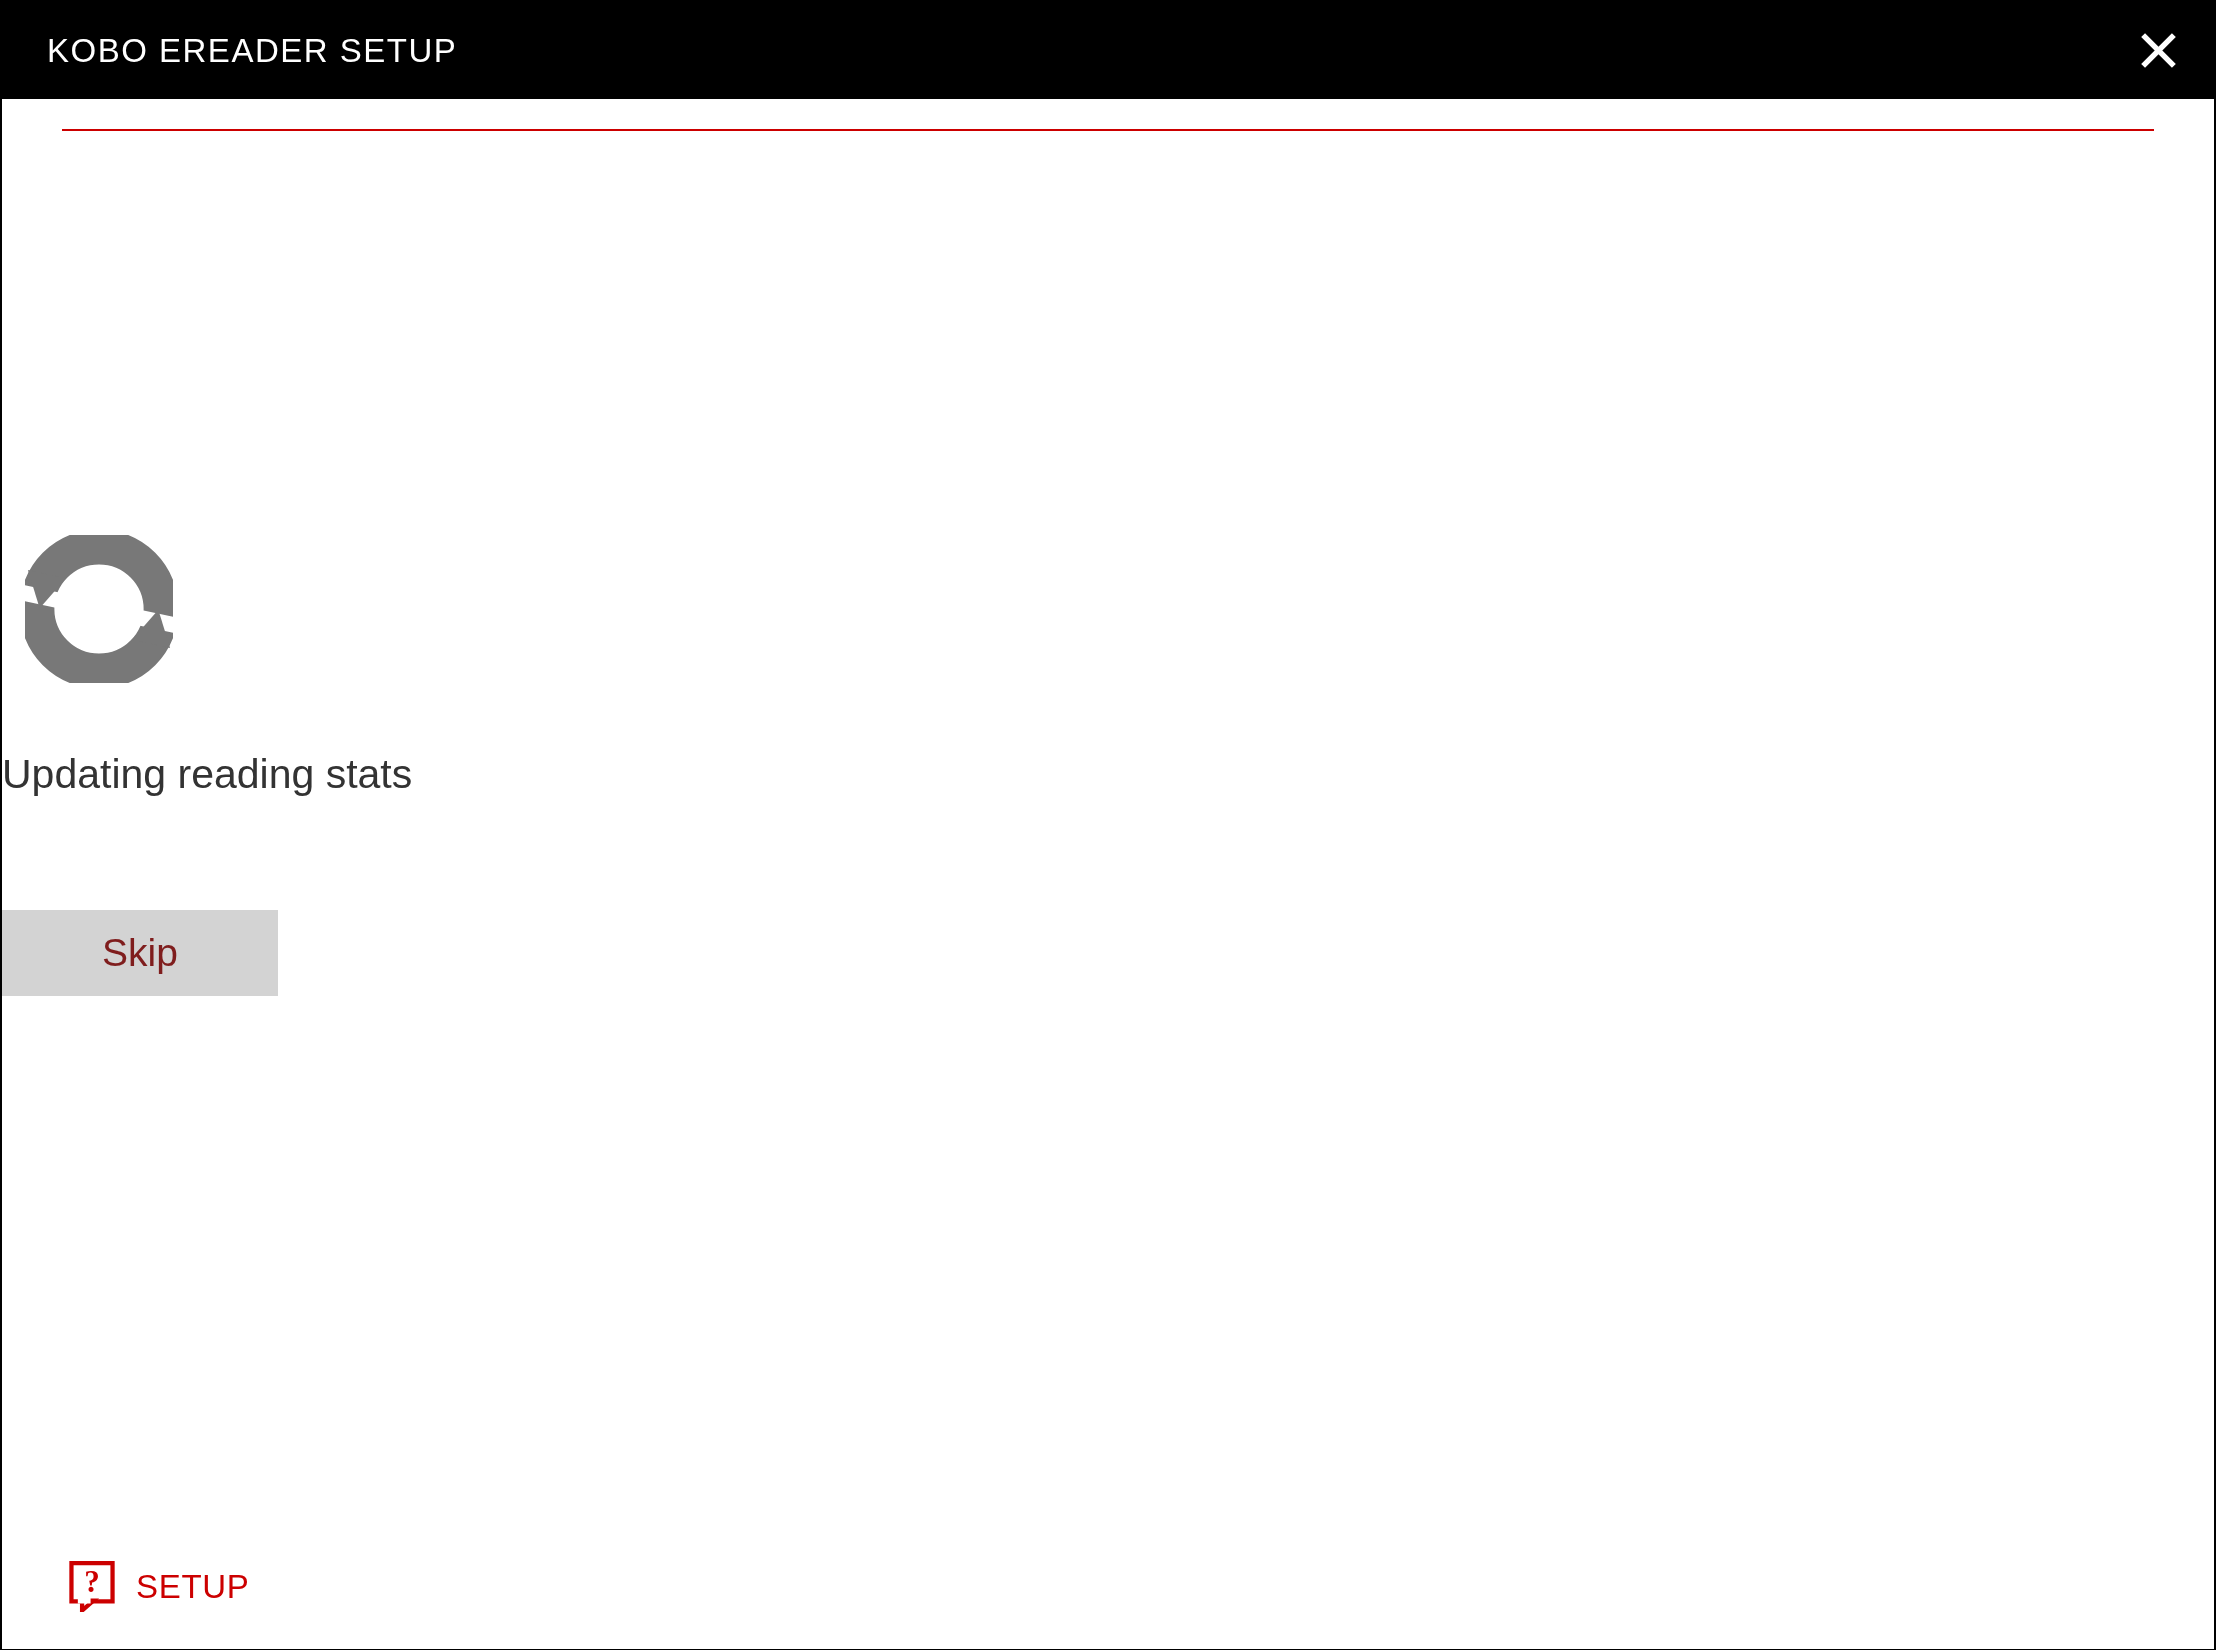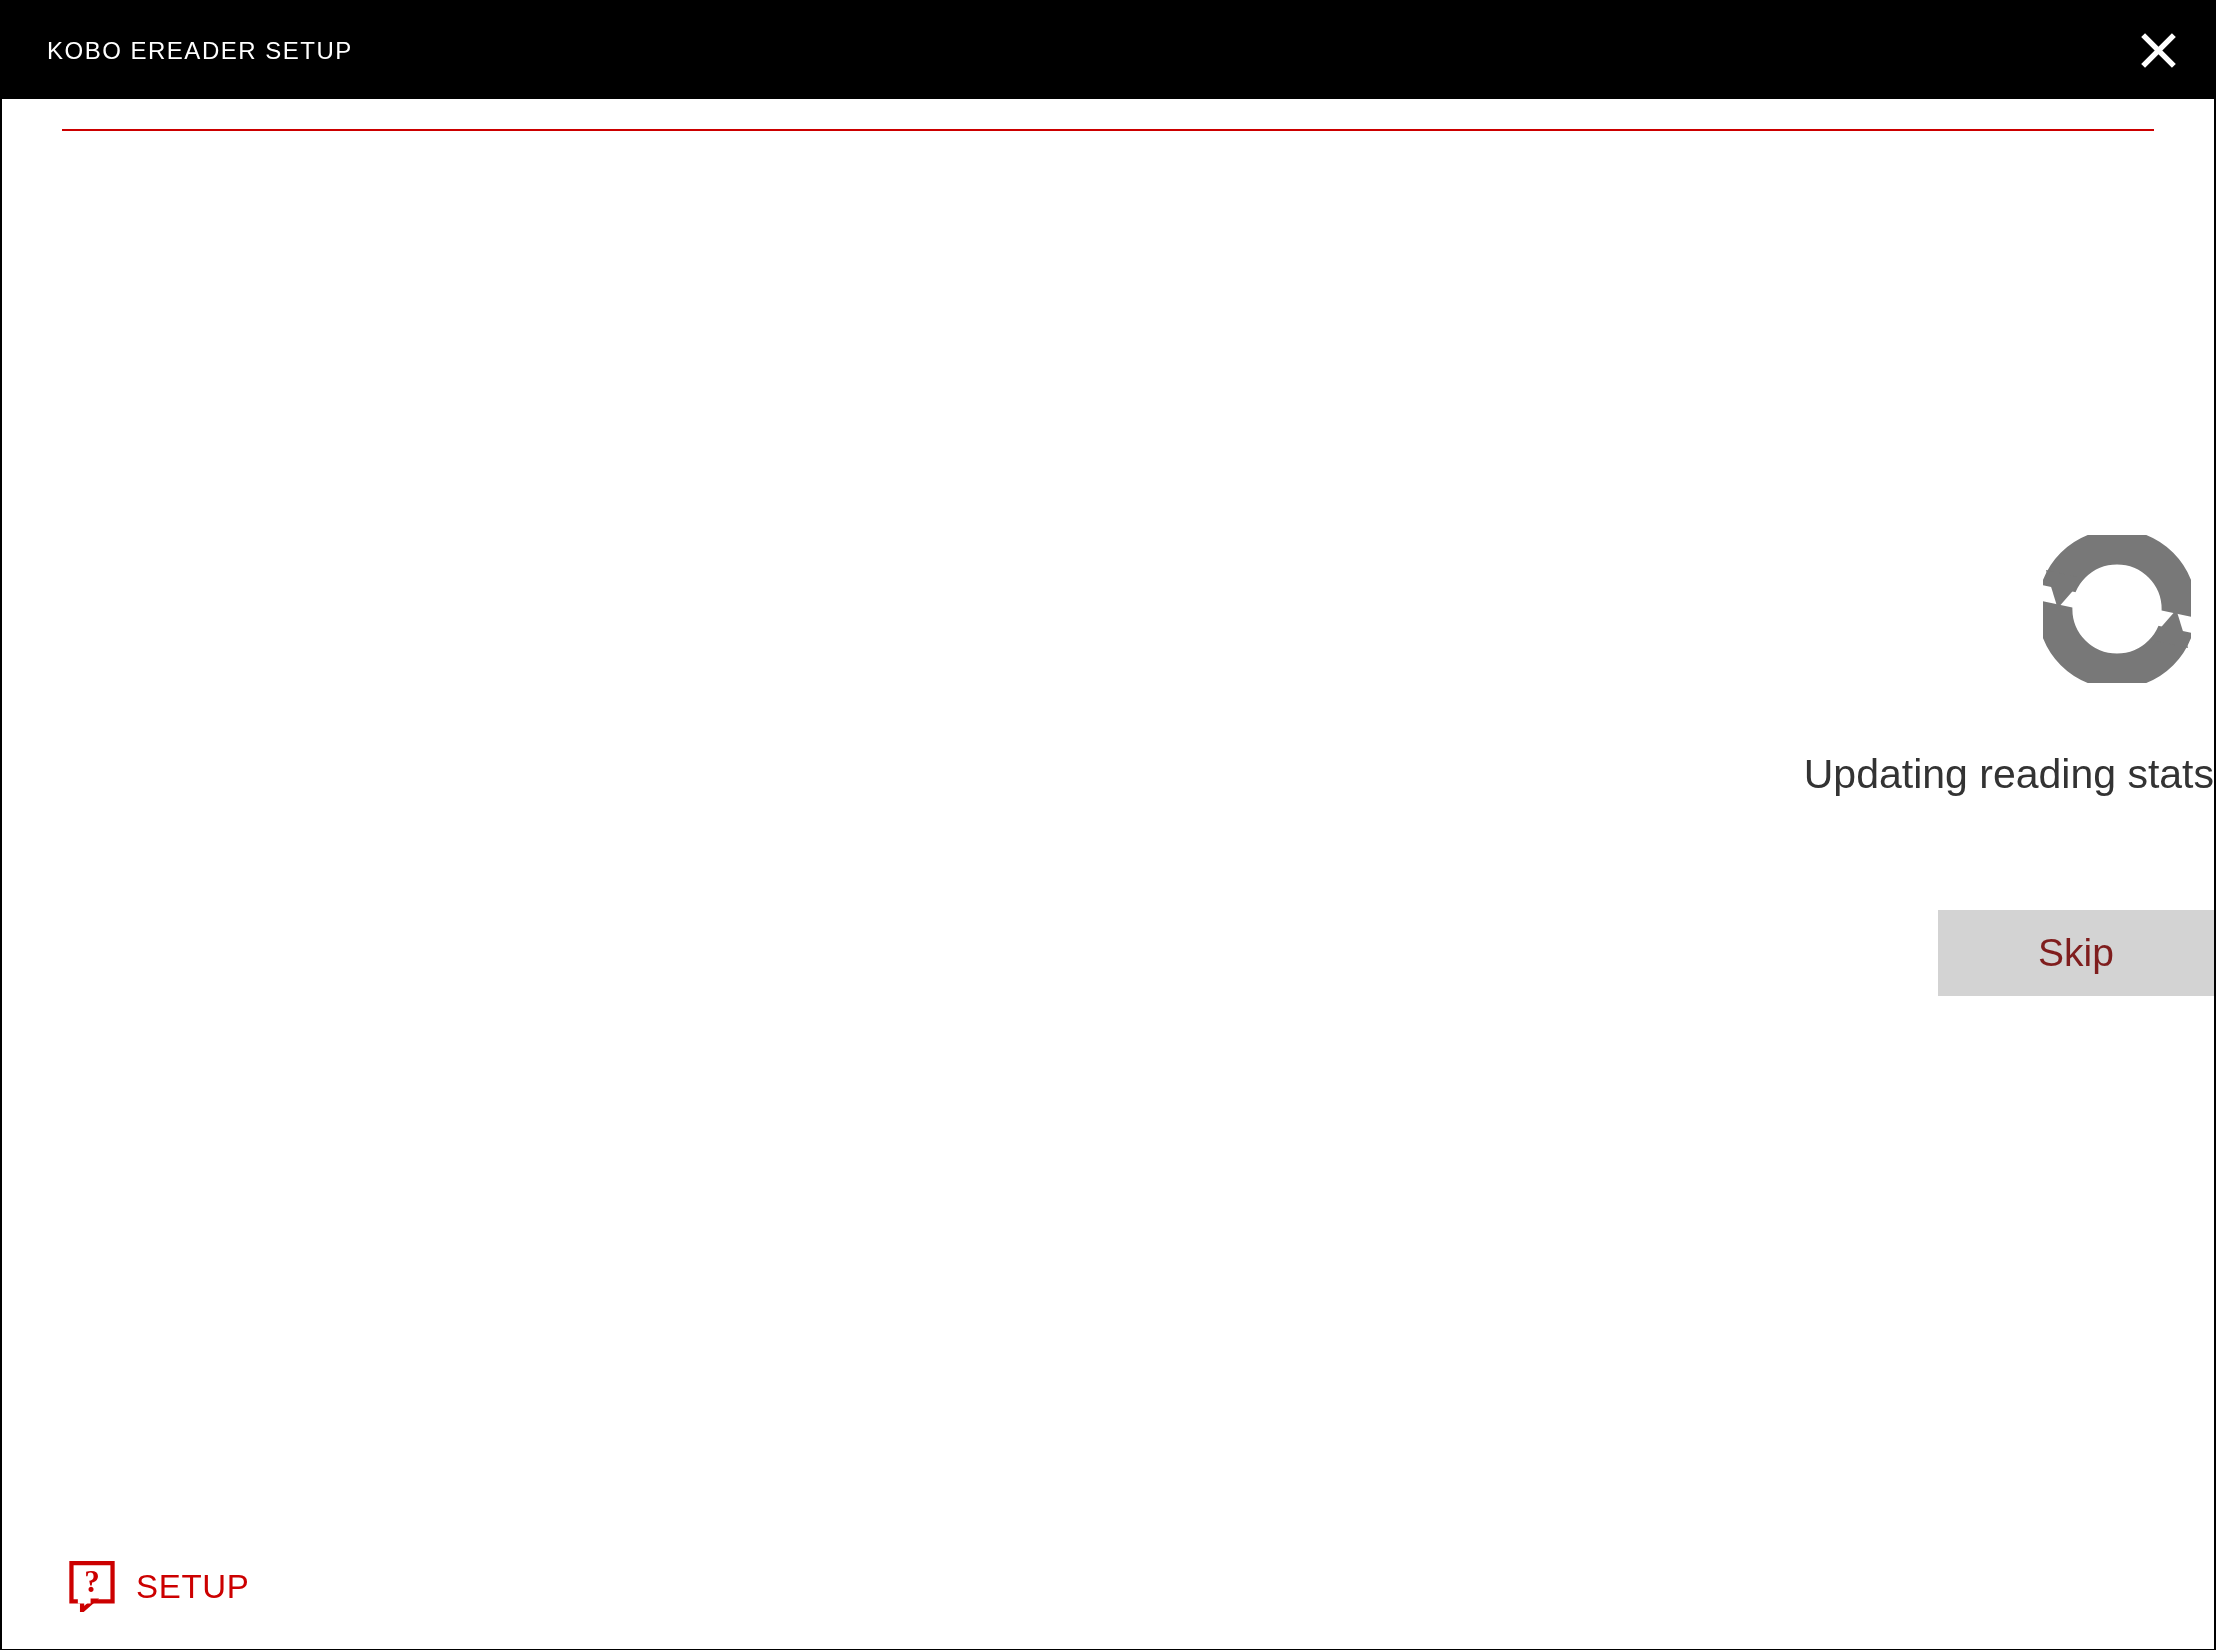--- a/index.html
+++ b/index.html
@@ -25,21 +25,21 @@
   .titlebar {
     background: #000;
     color: #fff;
     height: 97px;
     display: flex;
     align-items: center;
     justify-content: space-between;
     padding: 0 30px 0 45px;
   }
   .titlebar-title {
-    font-size: 24px;
+    font-size: 33px;
     letter-spacing: 1.5px;
     font-weight: 400;
     text-align: right;
   }
   .close-btn {
     width: 52px;
     height: 52px;
     display: flex;
     align-items: center;
     justify-content: center;
@@ -69,21 +69,21 @@
   }
   .divider {
     height: 2.2px;
     background: #c00;
     width: 100%;
   }
   .center-area {
     flex: 1;
     display: flex;
     flex-direction: column;
-    align-items: flex-end;
+    align-items: flex-start;
     justify-content: flex-start;
     padding-top: 381px;
   }
   .sync-icon {
     width: 194px;
     height: 194px;
     margin-bottom: 45px;
   }
   .sync-icon svg {
     width: 100%;

